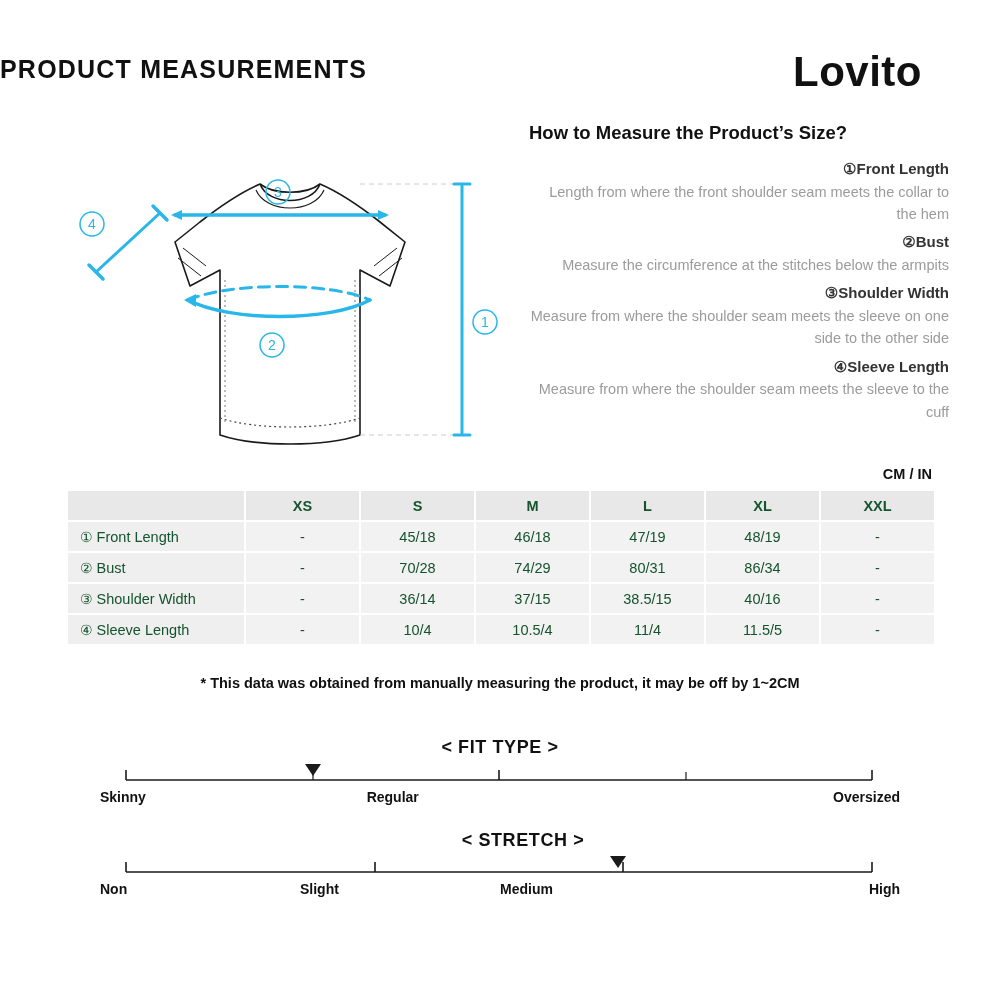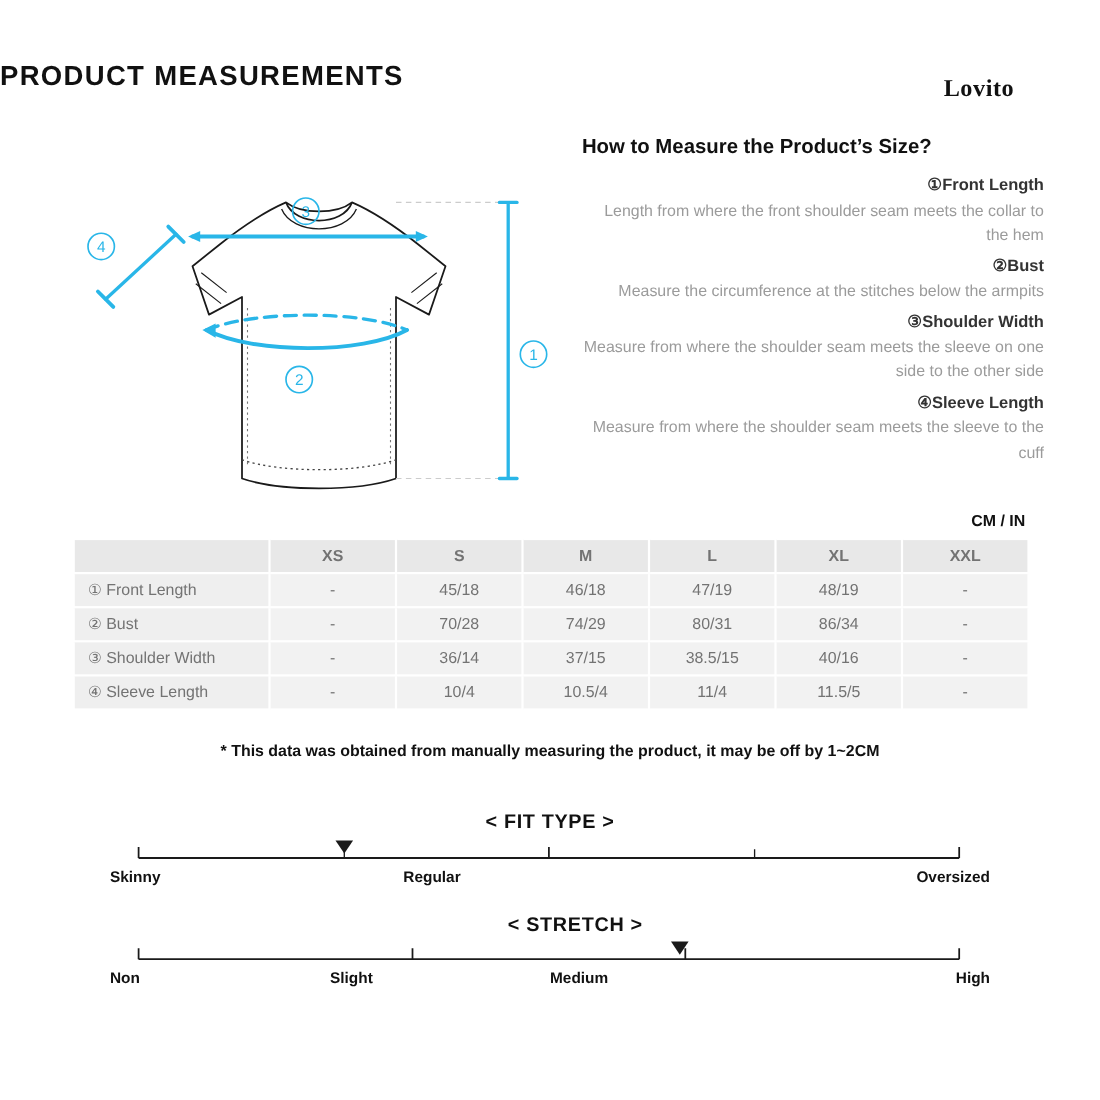--- a/index.html
+++ b/index.html
@@ -25,26 +25,25 @@
     text-align: left;
     font-size: 25px;
     font-weight: bold;
     letter-spacing: 1.2px;
     color: #111;
   }
   #brand {
     position: absolute;
     right: 78px;
     top: 48px;
-    font-size: 22px;
+    font-size: 42px;
     font-weight: bold;
     letter-spacing: 0.5px;
     color: #111;
-    font-family: Liberation Serif, serif;
-    margin-top: 19px;
+    font-family: Liberation Sans, sans-serif;
   }
 
   
   #howto {
     position: absolute;
     left: 529px;
     top: 122px;
     width: 420px;
   }
   #howto h2 {
@@ -93,21 +92,21 @@
     top: 489px;
     width: 868px;
     border-collapse: collapse;
     table-layout: fixed;
   }
   #size-table th, #size-table td {
     border: 2px solid #ffffff;
     height: 31px;
     font-size: 14.5px;
     text-align: center;
-    color: #737373;
+    color: #14532d;
     font-weight: normal;
   }
   #size-table thead th {
     background: #e8e8e8;
     font-weight: bold;
   }
   #size-table thead th.corner { background: #e8e8e8; }
   #size-table tbody td { background: #f2f2f2; }
   #size-table tbody td.rowhdr {
     text-align: left;

